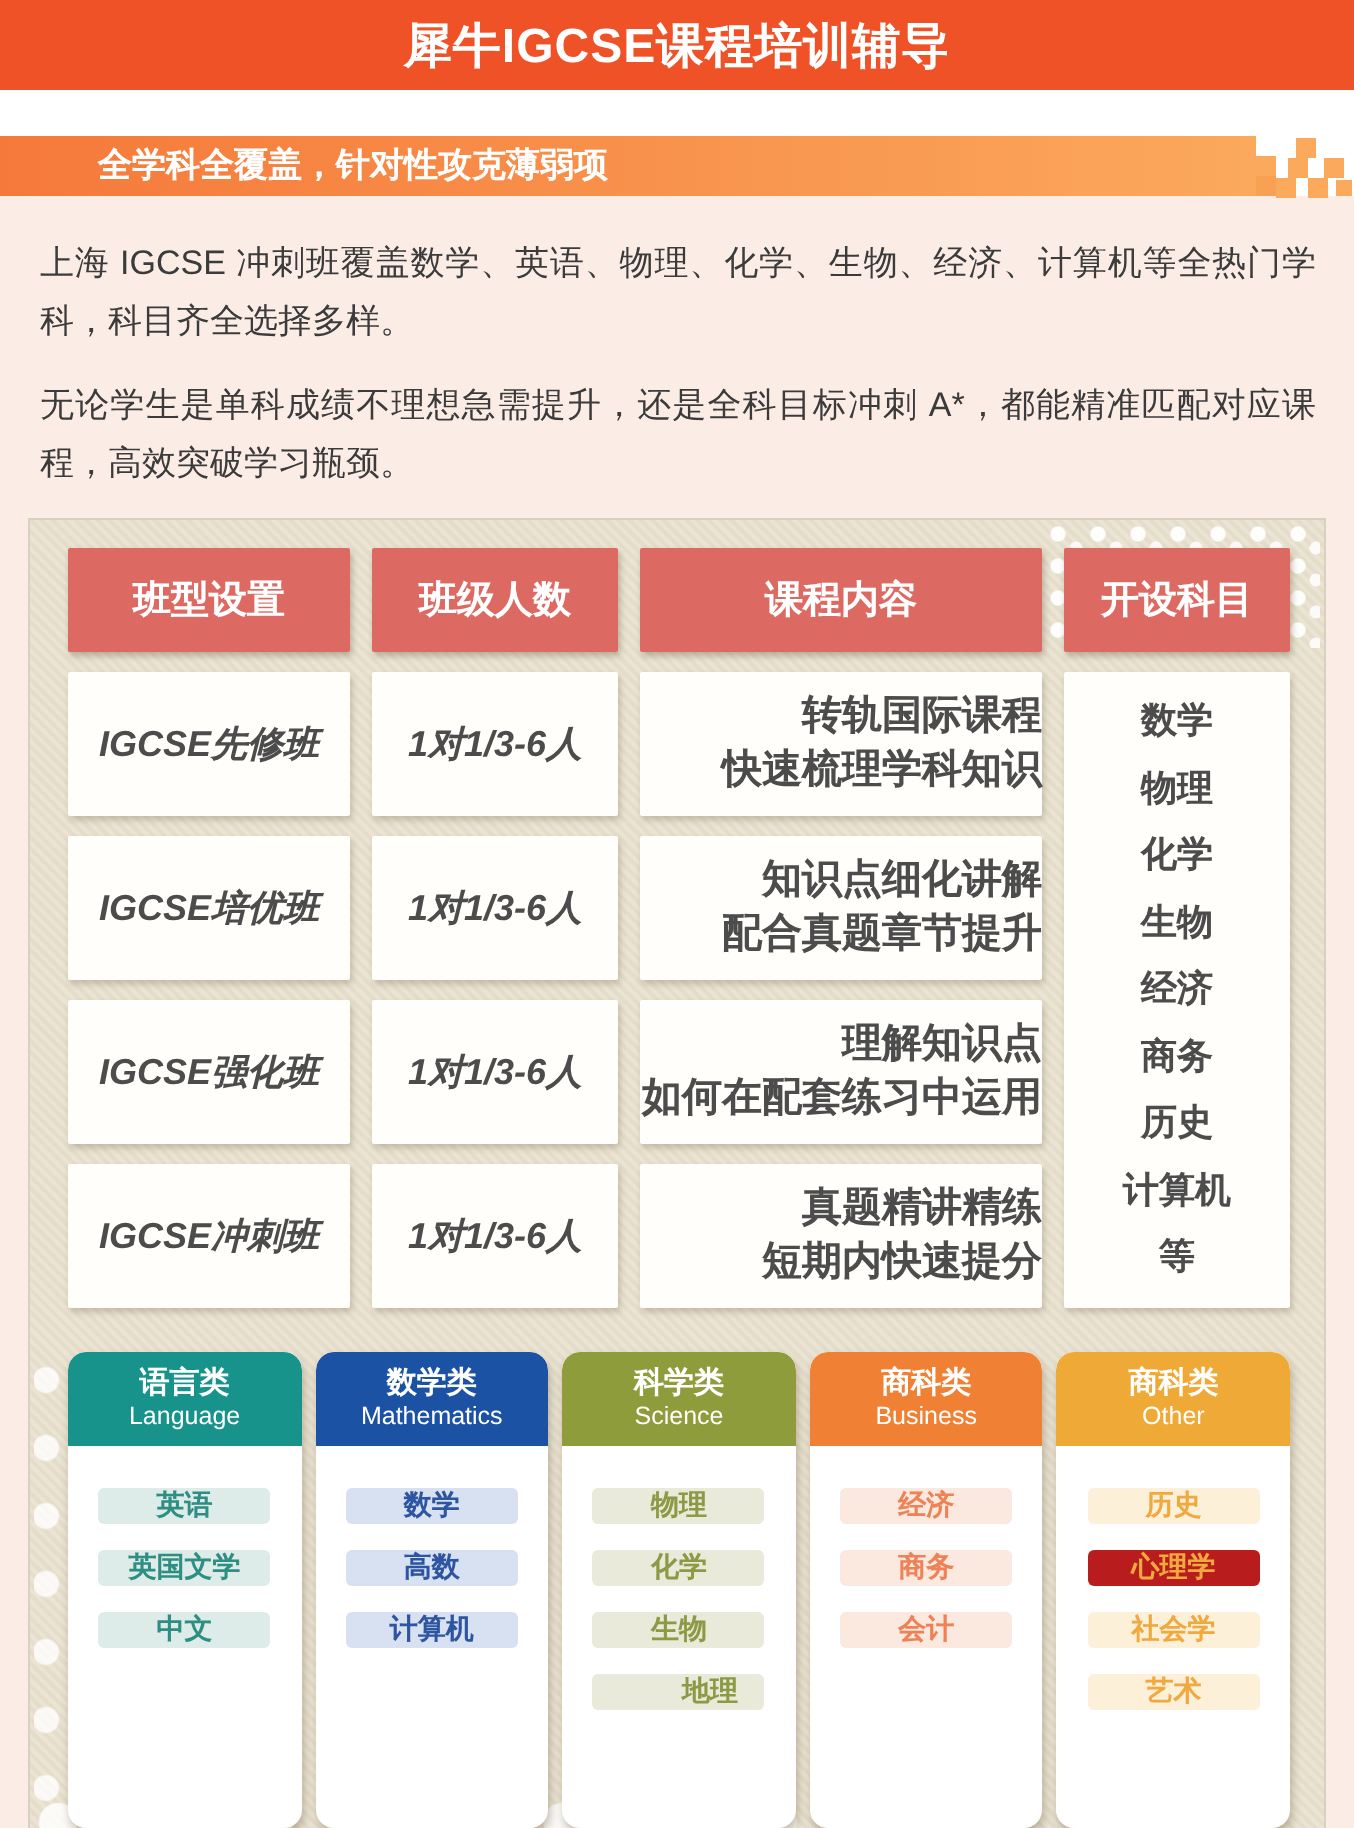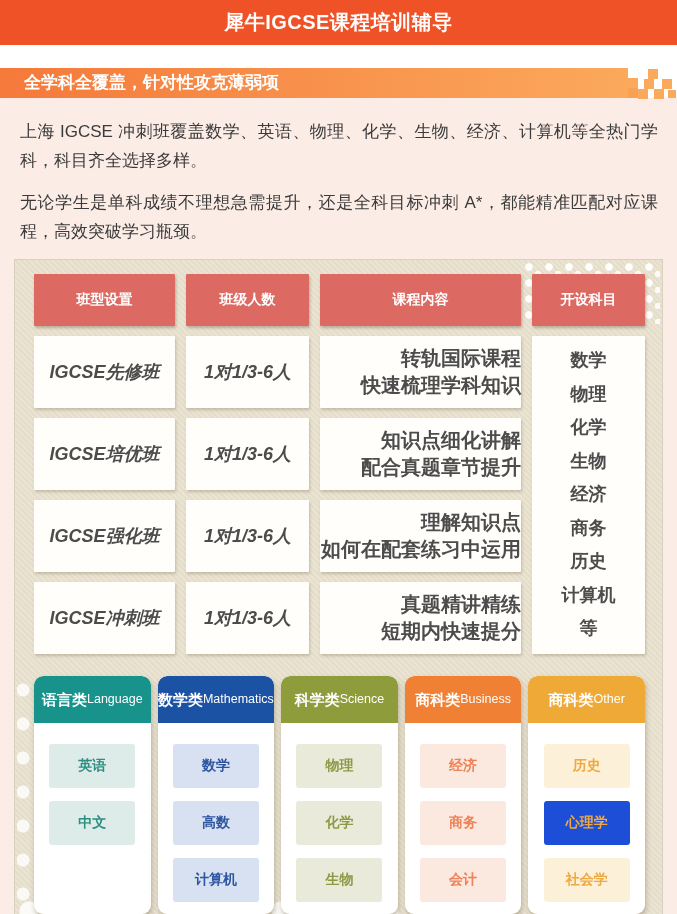--- a/index.html
+++ b/index.html
@@ -7,34 +7,34 @@
   body {
     height:914px;
     font-family:"Liberation Sans","DejaVu Sans",sans-serif;
     background:#fcece6;
     overflow:hidden;
   }
   
   .top-bar {
     height:45px; background:#ee5226;
     display:flex; align-items:center; justify-content:center;
-    color:#fff; font-size:20px; font-weight:700; letter-spacing:.5px;
+    color:#fff; font-size:24px; font-weight:700; letter-spacing:.5px;
   }
   .white-gap { height:23px; background:#ffffff; }
   
   .banner {
     position:relative; height:30px; background:#ffffff;
   }
   .banner-fill {
     position:absolute; left:0; top:0; height:30px; width:628px;
     background:linear-gradient(to right,#f5793a,#fba95c);
   }
   .banner-text {
-    position:relative; z-index:2; line-height:30px; padding-left:24px;
-    color:#fff; font-size:17px; font-weight:700;
+    position:relative; z-index:2; line-height:30px; padding-left:14px;
+    color:#fff; font-size:17px; font-weight:700;margin-left:35px;
   }
   .sq { position:absolute; width:10px; height:10px; background:#fba95c; z-index:1; }
   .sq.s1{left:628px;top:10px;} .sq.s2{left:628px;top:20px;background:#f9a152;}
   .sq.s3{left:648px;top:1px;}  .sq.s4{left:644px;top:11px;}
   .sq.s5{left:662px;top:11px;} .sq.s6{left:638px;top:21px;}
   .sq.s7{left:654px;top:21px;} .sq.s8{left:668px;top:22px;width:8px;height:8px;}
   
   .intro { padding:19px 19px 0 20px; }
   .intro p {
     font-size:17px; line-height:29px; color:#3b3b3b; margin-bottom:13px;
@@ -72,21 +72,21 @@
   }
   
   .table-grid {
     position:relative; z-index:1;
     display:grid;
     grid-template-columns:141px 123px 201px 113px;
     grid-template-rows:52px 72px 72px 72px 72px;
     column-gap:11px; row-gap:10px;
   }
   .th {
-    background:#dd6a62; color:#fff; font-size:14px; font-weight:700;
+    background:#dd6a62; color:#fff; font-size:19px; font-weight:700;
     display:flex; align-items:center; justify-content:center;
     box-shadow:1px 2px 3px rgba(110,95,70,.4); border-radius:1px;
   }
   .cell {
     background:#fffefb; border-radius:1px;
     display:flex; flex-direction:column; align-items:center; justify-content:center;
     box-shadow:1px 2px 3px rgba(110,95,70,.3);
     color:#4c4c4c; font-weight:700; text-align:center;
   }
   .type-cell, .size-cell { font-size:18px;font-style:italic; }
@@ -102,31 +102,31 @@
     margin-top:22px;
     display:grid; grid-template-columns:repeat(5,1fr); gap:7px;
   }
   .card {
     height:238px; background:#fff; border-radius:9px; overflow:hidden;
     box-shadow:1px 3px 5px rgba(125,110,85,.45);
     display:flex; flex-direction:column;
   }
   .card-head {
     height:47px; flex:0 0 47px; color:#fff;
-    display:flex; flex-direction:row; align-items:center; justify-content:center;
+    display:flex; flex-direction:column; align-items:center; justify-content:center;
     border-radius:9px 9px 0 0;
   }
   .card-cn { font-size:15px; font-weight:700; line-height:18px; }
   .card-en { font-size:12.5px; line-height:15px; }
   .card-body {
     flex:1; padding-top:21px;
     display:flex; flex-direction:column; align-items:center; gap:13px;
   }
   .chip {
-    width:86px; height:44px; border-radius:3px;
+    width:86px; height:18px; border-radius:3px;
     display:flex; align-items:center; justify-content:center;
     font-size:14px; font-weight:700;
   }
 </style>
 </head>
 <body>
 
 <header class="top-bar">
   <span>犀牛IGCSE课程培训辅导</span>
 </header>
@@ -203,20 +203,21 @@
   </div>
 
   <div class="cards">
     <div class="card">
       <div class="card-head" style="background: rgb(23, 147, 140);">
         <div class="card-cn">语言类</div>
         <div class="card-en">Language</div>
       </div>
       <div class="card-body">
         <div class="chip" style="background: rgb(221, 236, 232); color: rgb(47, 142, 132);">英语</div>
+        <div class="chip" style="background: rgb(221, 236, 232); color: rgb(47, 142, 132);">英国文学</div>
         <div class="chip" style="background: rgb(221, 236, 232); color: rgb(47, 142, 132);">中文</div>
       </div>
     </div>
 
     <div class="card">
       <div class="card-head" style="background: rgb(28, 82, 163);">
         <div class="card-cn">数学类</div>
         <div class="card-en">Mathematics</div>
       </div>
       <div class="card-body">
@@ -251,19 +252,19 @@
       </div>
     </div>
 
     <div class="card">
       <div class="card-head" style="background: rgb(239, 169, 55);">
         <div class="card-cn">商科类</div>
         <div class="card-en">Other</div>
       </div>
       <div class="card-body">
         <div class="chip" style="background: rgb(252, 240, 217); color: rgb(239, 169, 62);">历史</div>
-        <div class="chip" style="background: #1d4ed8; color: rgb(239, 169, 62);">心理学</div>
+        <div class="chip" style="background: #b91c1c; color: rgb(239, 169, 62);">心理学</div>
         <div class="chip" style="background: rgb(252, 240, 217); color: rgb(239, 169, 62);">社会学</div>
         <div class="chip" style="background: rgb(252, 240, 217); color: rgb(239, 169, 62);">艺术</div>
       </div>
     </div>
   </div>
 </section>
 
 </body></html>

